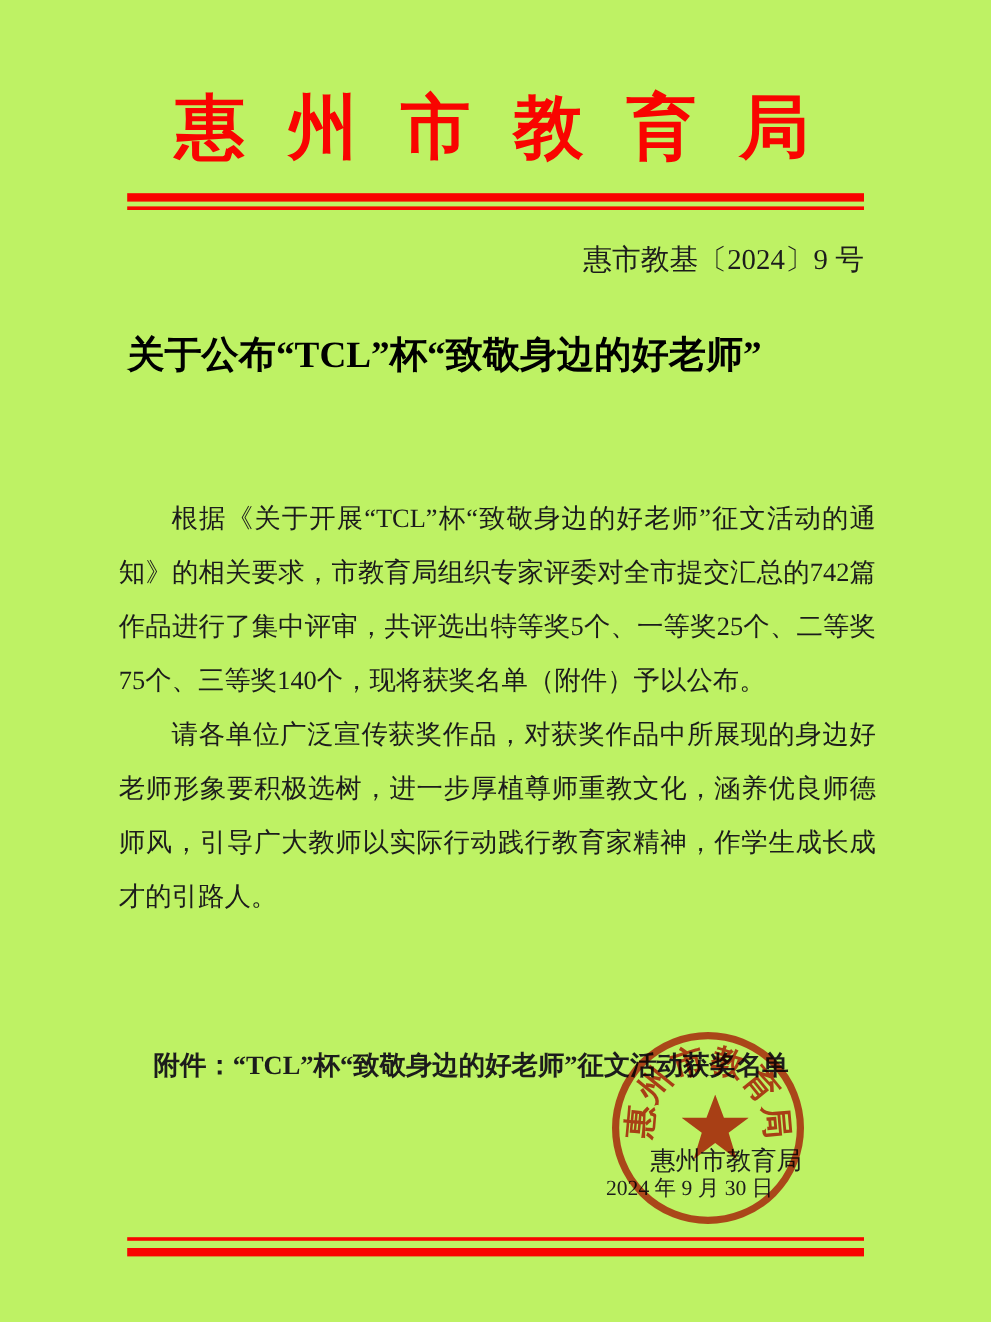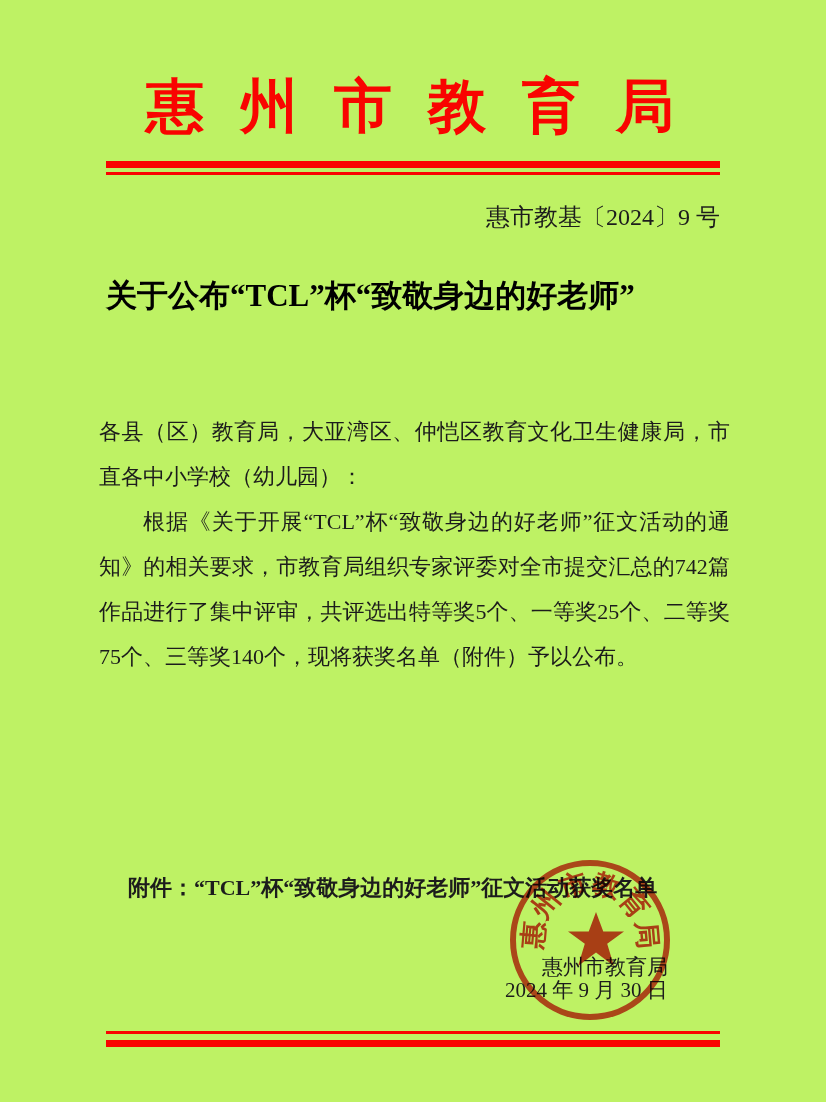--- a/index.html
+++ b/index.html
@@ -39,21 +39,21 @@
   }
   .body-text p { margin:0; text-indent:2em; }
   .body-text p.no-indent { text-indent:0; }
   
   .attachment {
     position:absolute; left:99px; top:865px; width:631px;
     font-size:22px; line-height:45px; text-indent:29px; white-space:nowrap;font-weight:bold;
   }
   
   .sig-org  { position:absolute; left:542px; top:955px; font-size:21px; line-height:24px; white-space:nowrap; }
-  .sig-date { position:absolute; left:505px; top:978px; font-size:21px; line-height:24px; white-space:nowrap; }
+  .sig-date { position:absolute; left:505px; top:978px; font-size:18px; line-height:24px; white-space:nowrap; }
   
   .seal {
     position:absolute; left:510px; top:860px; width:160px; height:160px;
     border:6px solid rgba(224,50,35,0.88); border-radius:50%;
     box-sizing:border-box; mix-blend-mode:multiply; z-index:5;
   }
   .seal-char {
     position:absolute; left:50%; top:50%; width:30px; height:30px;
     margin-left:-15px; margin-top:-15px;
     font-size:27px; font-weight:bold; line-height:30px; text-align:center;
@@ -81,22 +81,22 @@
   <div class="rule rule-top-thick"></div>
   <div class="rule rule-top-thin"></div>
 
   <div class="doc-no">惠市教基〔2024〕9 号</div>
 
   <div class="title">
     <div>关于公布“TCL”杯“致敬身边的好老师”</div>
   </div>
 
   <div class="body-text">
-    <p class="no-indent">各县（区）教育局，大亚湾区、仲恺区教育文化卫生健康局，市直各中小学校（幼儿园）：</p>
     <p>根据《关于开展“TCL”杯“致敬身边的好老师”征文活动的通知》的相关要求，市教育局组织专家评委对全市提交汇总的742篇作品进行了集中评审，共评选出特等奖5个、一等奖25个、二等奖75个、三等奖140个，现将获奖名单（附件）予以公布。</p>
+    <p>请各单位广泛宣传获奖作品，对获奖作品中所展现的身边好老师形象要积极选树，进一步厚植尊师重教文化，涵养优良师德师风，引导广大教师以实际行动践行教育家精神，作学生成长成才的引路人。</p>
   </div>
 
   <div class="attachment">附件：“TCL”杯“致敬身边的好老师”征文活动获奖名单</div>
 
   <div class="sig-org">惠州市教育局</div>
   <div class="sig-date">2024 年 9 月 30 日</div>
 
   <div class="seal">
     <span class="seal-char sc0">惠</span>
     <span class="seal-char sc1">州</span>

